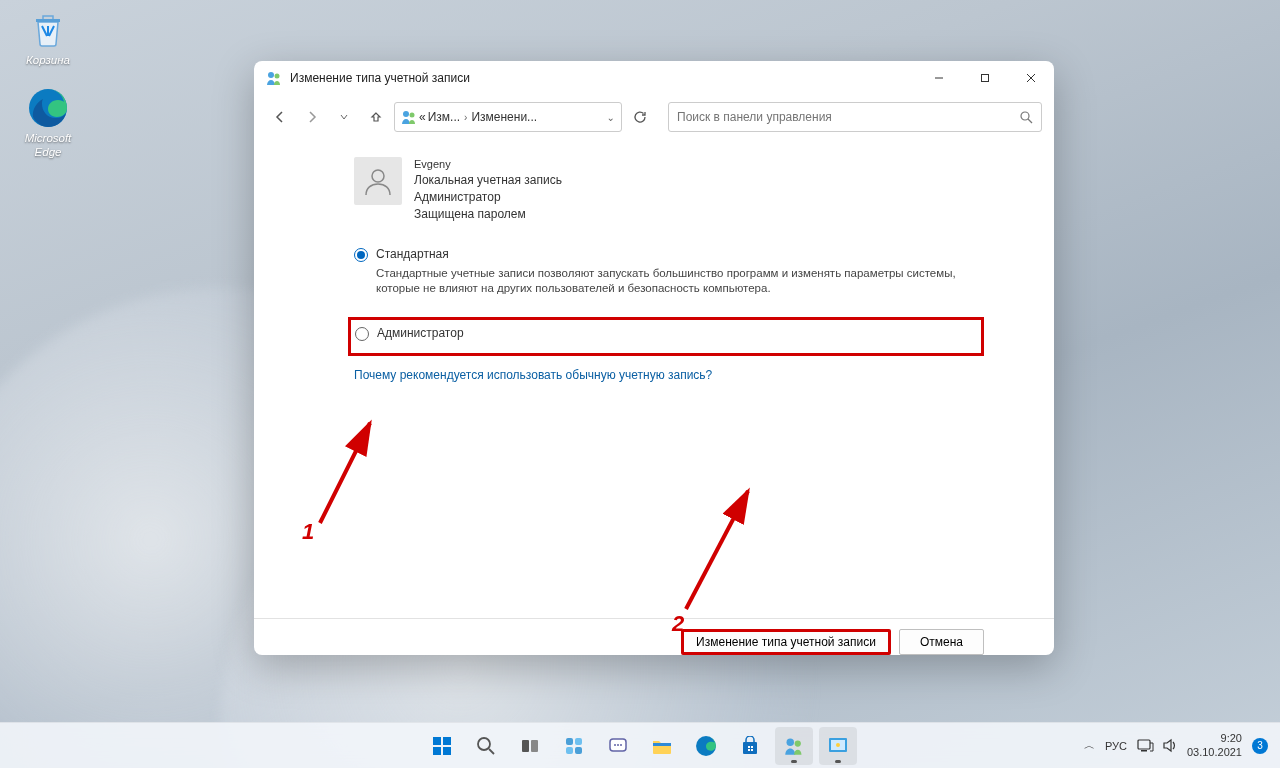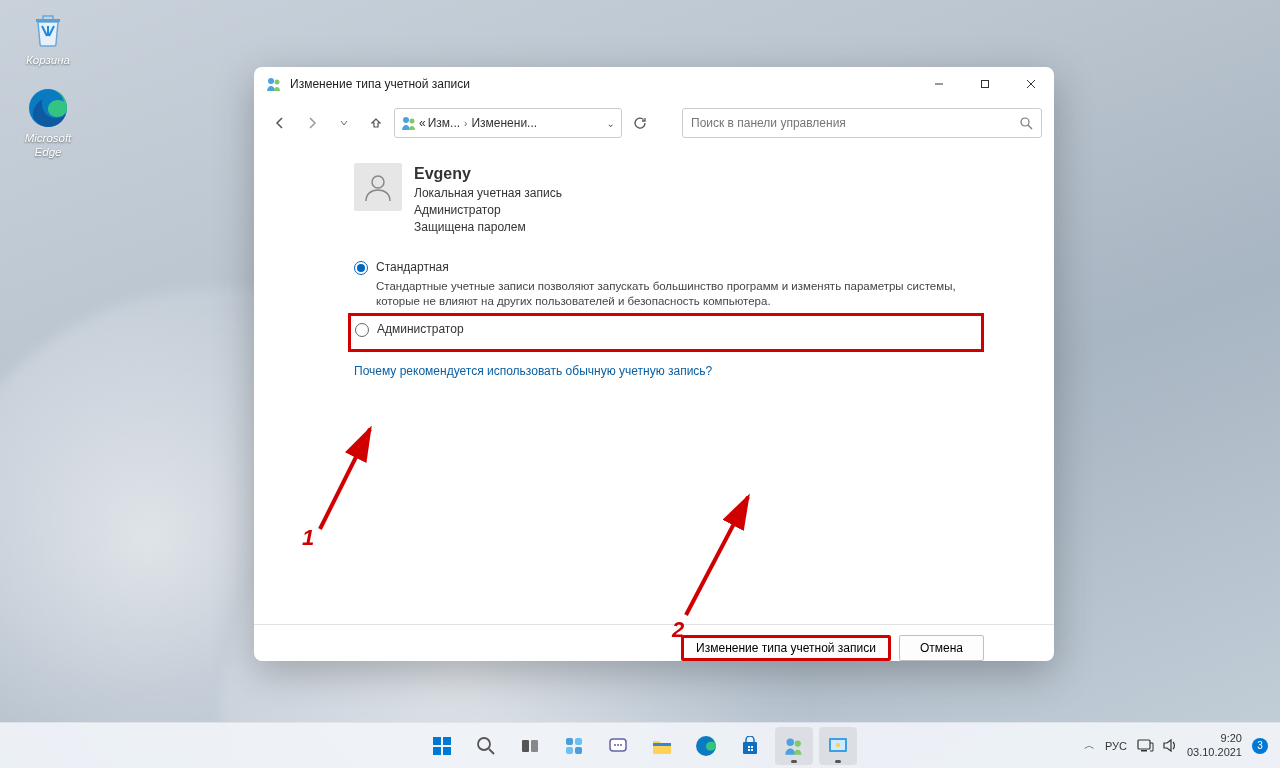--- a/index.html
+++ b/index.html
@@ -17,54 +17,54 @@
 .bloom.b1 { left: -80px; bottom: -120px; transform: rotate(-10deg); }
 .bloom.b2 { left: 220px; bottom: -260px; }
 .desktop-icons { position: absolute; top: 8px; left: 10px; font-style: italic; }
 .d-icon { width: 76px; text-align: center; color: #fff; margin-bottom: 18px; cursor: pointer; }
 .d-icon .glyph { width: 44px; height: 44px; margin: 0 auto 2px; display:flex; align-items:center; justify-content:center; }
 .d-icon .label { font-size: 11.5px; text-shadow: 0 1px 2px rgba(0,0,0,0.5); line-height: 1.2; }
 .bin-svg { width: 40px; height: 40px; }
 .edge-svg { width: 42px; height: 42px; }
 
 .window {
-  position: absolute; left: 254px; top: 67px; width: 800px; height: 594px;
+  position: absolute; left: 254px; top: 61px; width: 800px; height: 594px;
   background: #fff; border-radius: 8px; box-shadow: 0 12px 40px rgba(0,0,0,0.25);
   display: flex; flex-direction: column;
 }
 .titlebar { height: 34px; display: flex; align-items: center; padding-left: 12px; }
 .titlebar .t-icon { width: 16px; height: 16px; margin-right: 8px; display:flex; align-items:center; }
 .titlebar .t-title { font-size: 12px; color: #222; flex: 1; }
 .win-controls { display: flex; height: 100%; }
 .win-btn { width: 46px; display: flex; align-items: center; justify-content: center; cursor: pointer; font-size: 11px; color: #333; }
 
 .navbar { height: 44px; display: flex; align-items: center; gap: 4px; padding: 0 12px; }
 .nav-btn { width: 28px; height: 28px; display:flex; align-items:center; justify-content:center; color:#555; cursor:pointer; border-radius:2px; }
 .addrbox { flex: 0 0 228px; height: 30px; border: 1px solid #ccc; border-radius: 3px; display:flex; align-items:center; padding: 0 6px; gap:2px; font-size: 12px; color:#333; }
 .addrbox .seg { white-space: nowrap; overflow:hidden; text-overflow: ellipsis; }
 .addrbox .chev { color:#666; font-size:10px; padding: 0 2px; }
 .addr-dd { margin-left: auto; color:#666; font-size:10px; }
 .refresh-btn { width: 28px; height:28px; display:flex;align-items:center;justify-content:center;color:#555;cursor:pointer; }
-.searchbox { flex: 1; height: 30px; border:1px solid #ccc; border-radius:3px; display:flex; align-items:center; padding:0 8px; margin-left: 24px; }
+.searchbox { flex: 1; height: 30px; border:1px solid #ccc; border-radius:3px; display:flex; align-items:center; padding:0 8px; margin-left: 10px; }
 .searchbox input { border:none; outline:none; flex:1; font-size:12px; color:#666; }
 .searchbox .mag { color:#777; font-size:13px; }
 
 .content { flex:1; padding: 18px 70px 0 100px; position: relative; }
 .heading { color:#0a5fa3; font-size: 14px; margin-bottom: 20px; }
 .user-block { display:flex; gap: 12px; margin-bottom: 24px; }
 .avatar { width: 48px; height: 48px; background:#e6e6e6; border-radius:2px; display:flex; align-items:center; justify-content:center; }
 .user-info { font-size: 12px; color:#333; line-height:1.4; }
-.user-info .uname { font-size: 16px; font-weight: bold; }
+.user-info .uname { font-size: 11px; }
 
 .radio-group { font-size: 12px; color:#333; }
 .radio-item { display:flex; gap:8px; margin-bottom: 4px; }
 .radio-item .r { width:14px; height:14px; border:1px solid #666; border-radius:50%; flex-shrink:0; margin-top:1px; display:flex;align-items:center;justify-content:center; cursor:pointer; }
 .radio-item.selected .r { border-color:#0067c0; }
 .radio-item.selected .r::after { content:""; width:8px; height:8px; background:#0067c0; border-radius:50%; }
-.radio-desc { margin-left:22px; font-size:11.5px; color:#444; margin-bottom: 3px; line-height:1.35; }
+.radio-desc { margin-left:22px; font-size:11.5px; color:#444; margin-bottom: 20px; line-height:1.35; }
 
 .admin-box { border: 3px solid #d00000; padding: 6px 8px 8px 4px; margin-left:-6px; }
 .admin-box .radio-desc { margin-bottom: 2px; }
 
 .why-link { color:#0a5fa3; font-size:12px; margin-top:12px; display:inline-block; cursor:pointer; }
 
 .footer-sep { border-top:1px solid #e2e2e2; margin-top: 18px; }
 .footer { display:flex; justify-content:flex-end; gap:8px; padding: 10px 70px 0 0; }
 .btn { height:26px; padding:0 20px; font-size:12px; background:#fdfdfd; border:1px solid #bfbfbf; border-radius:2px; cursor:pointer; display:flex;align-items:center; }
 .btn-highlight { border: 3px solid #d00000; padding: 0 12px; }

